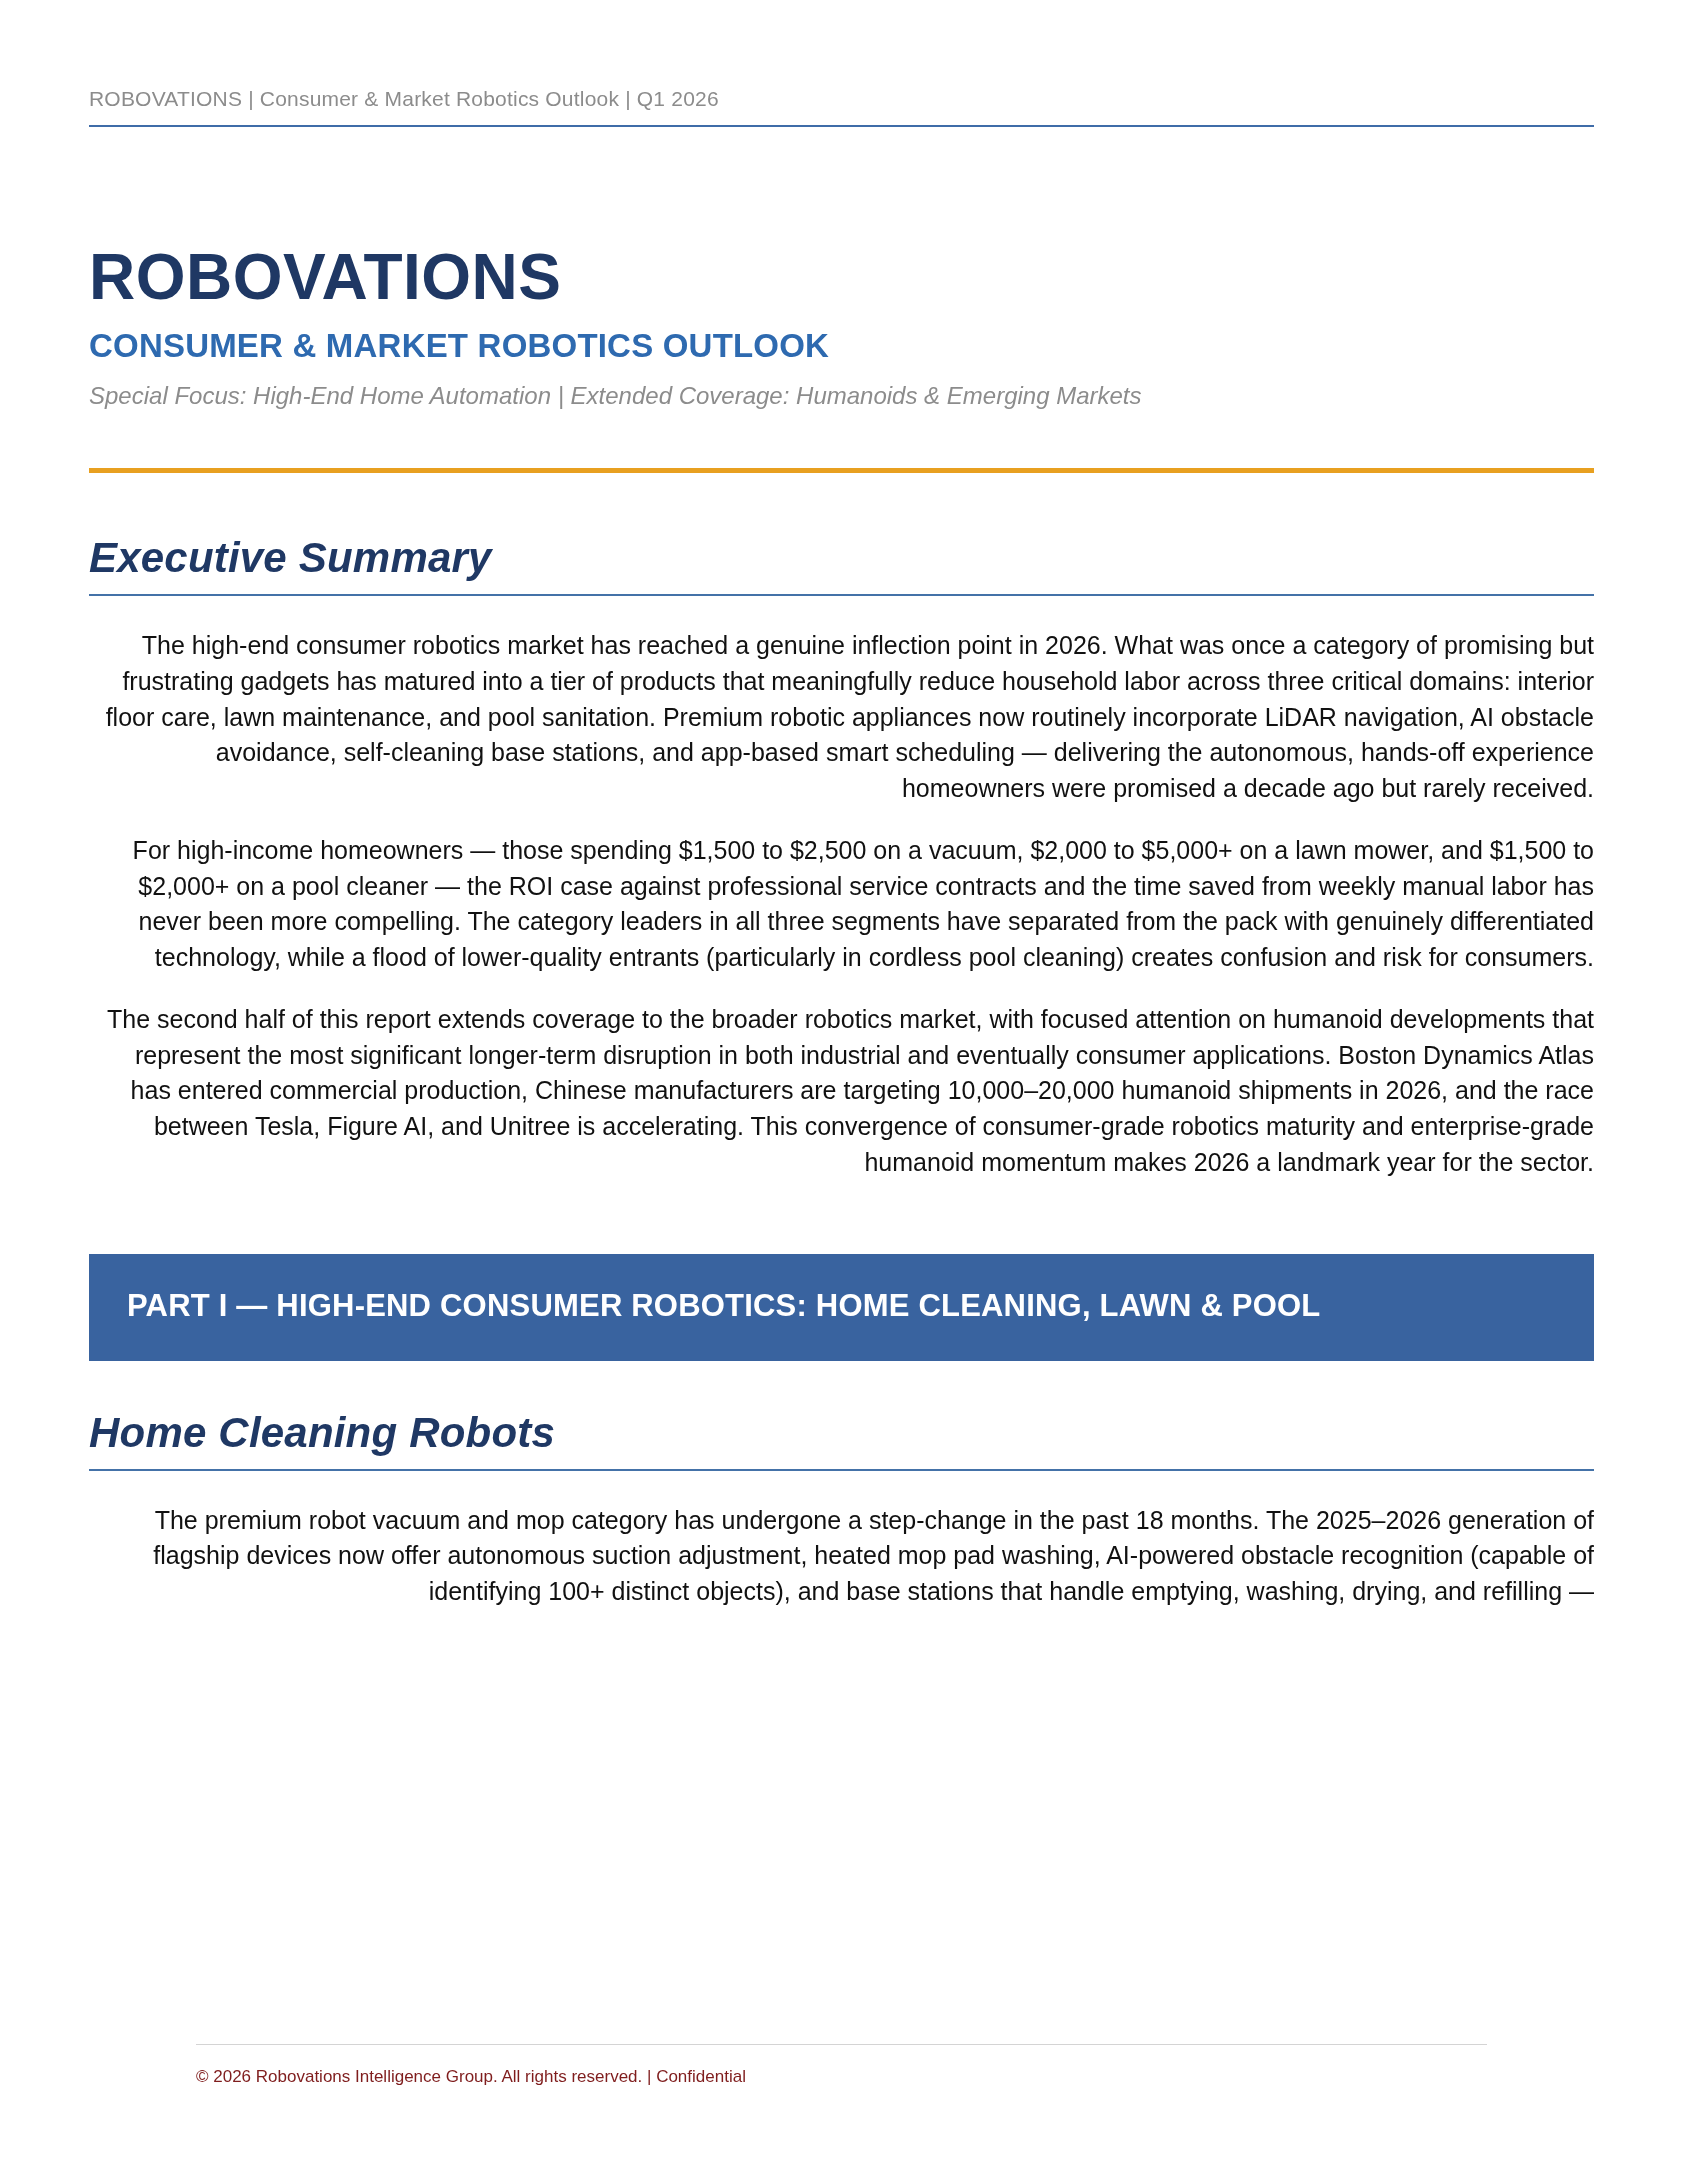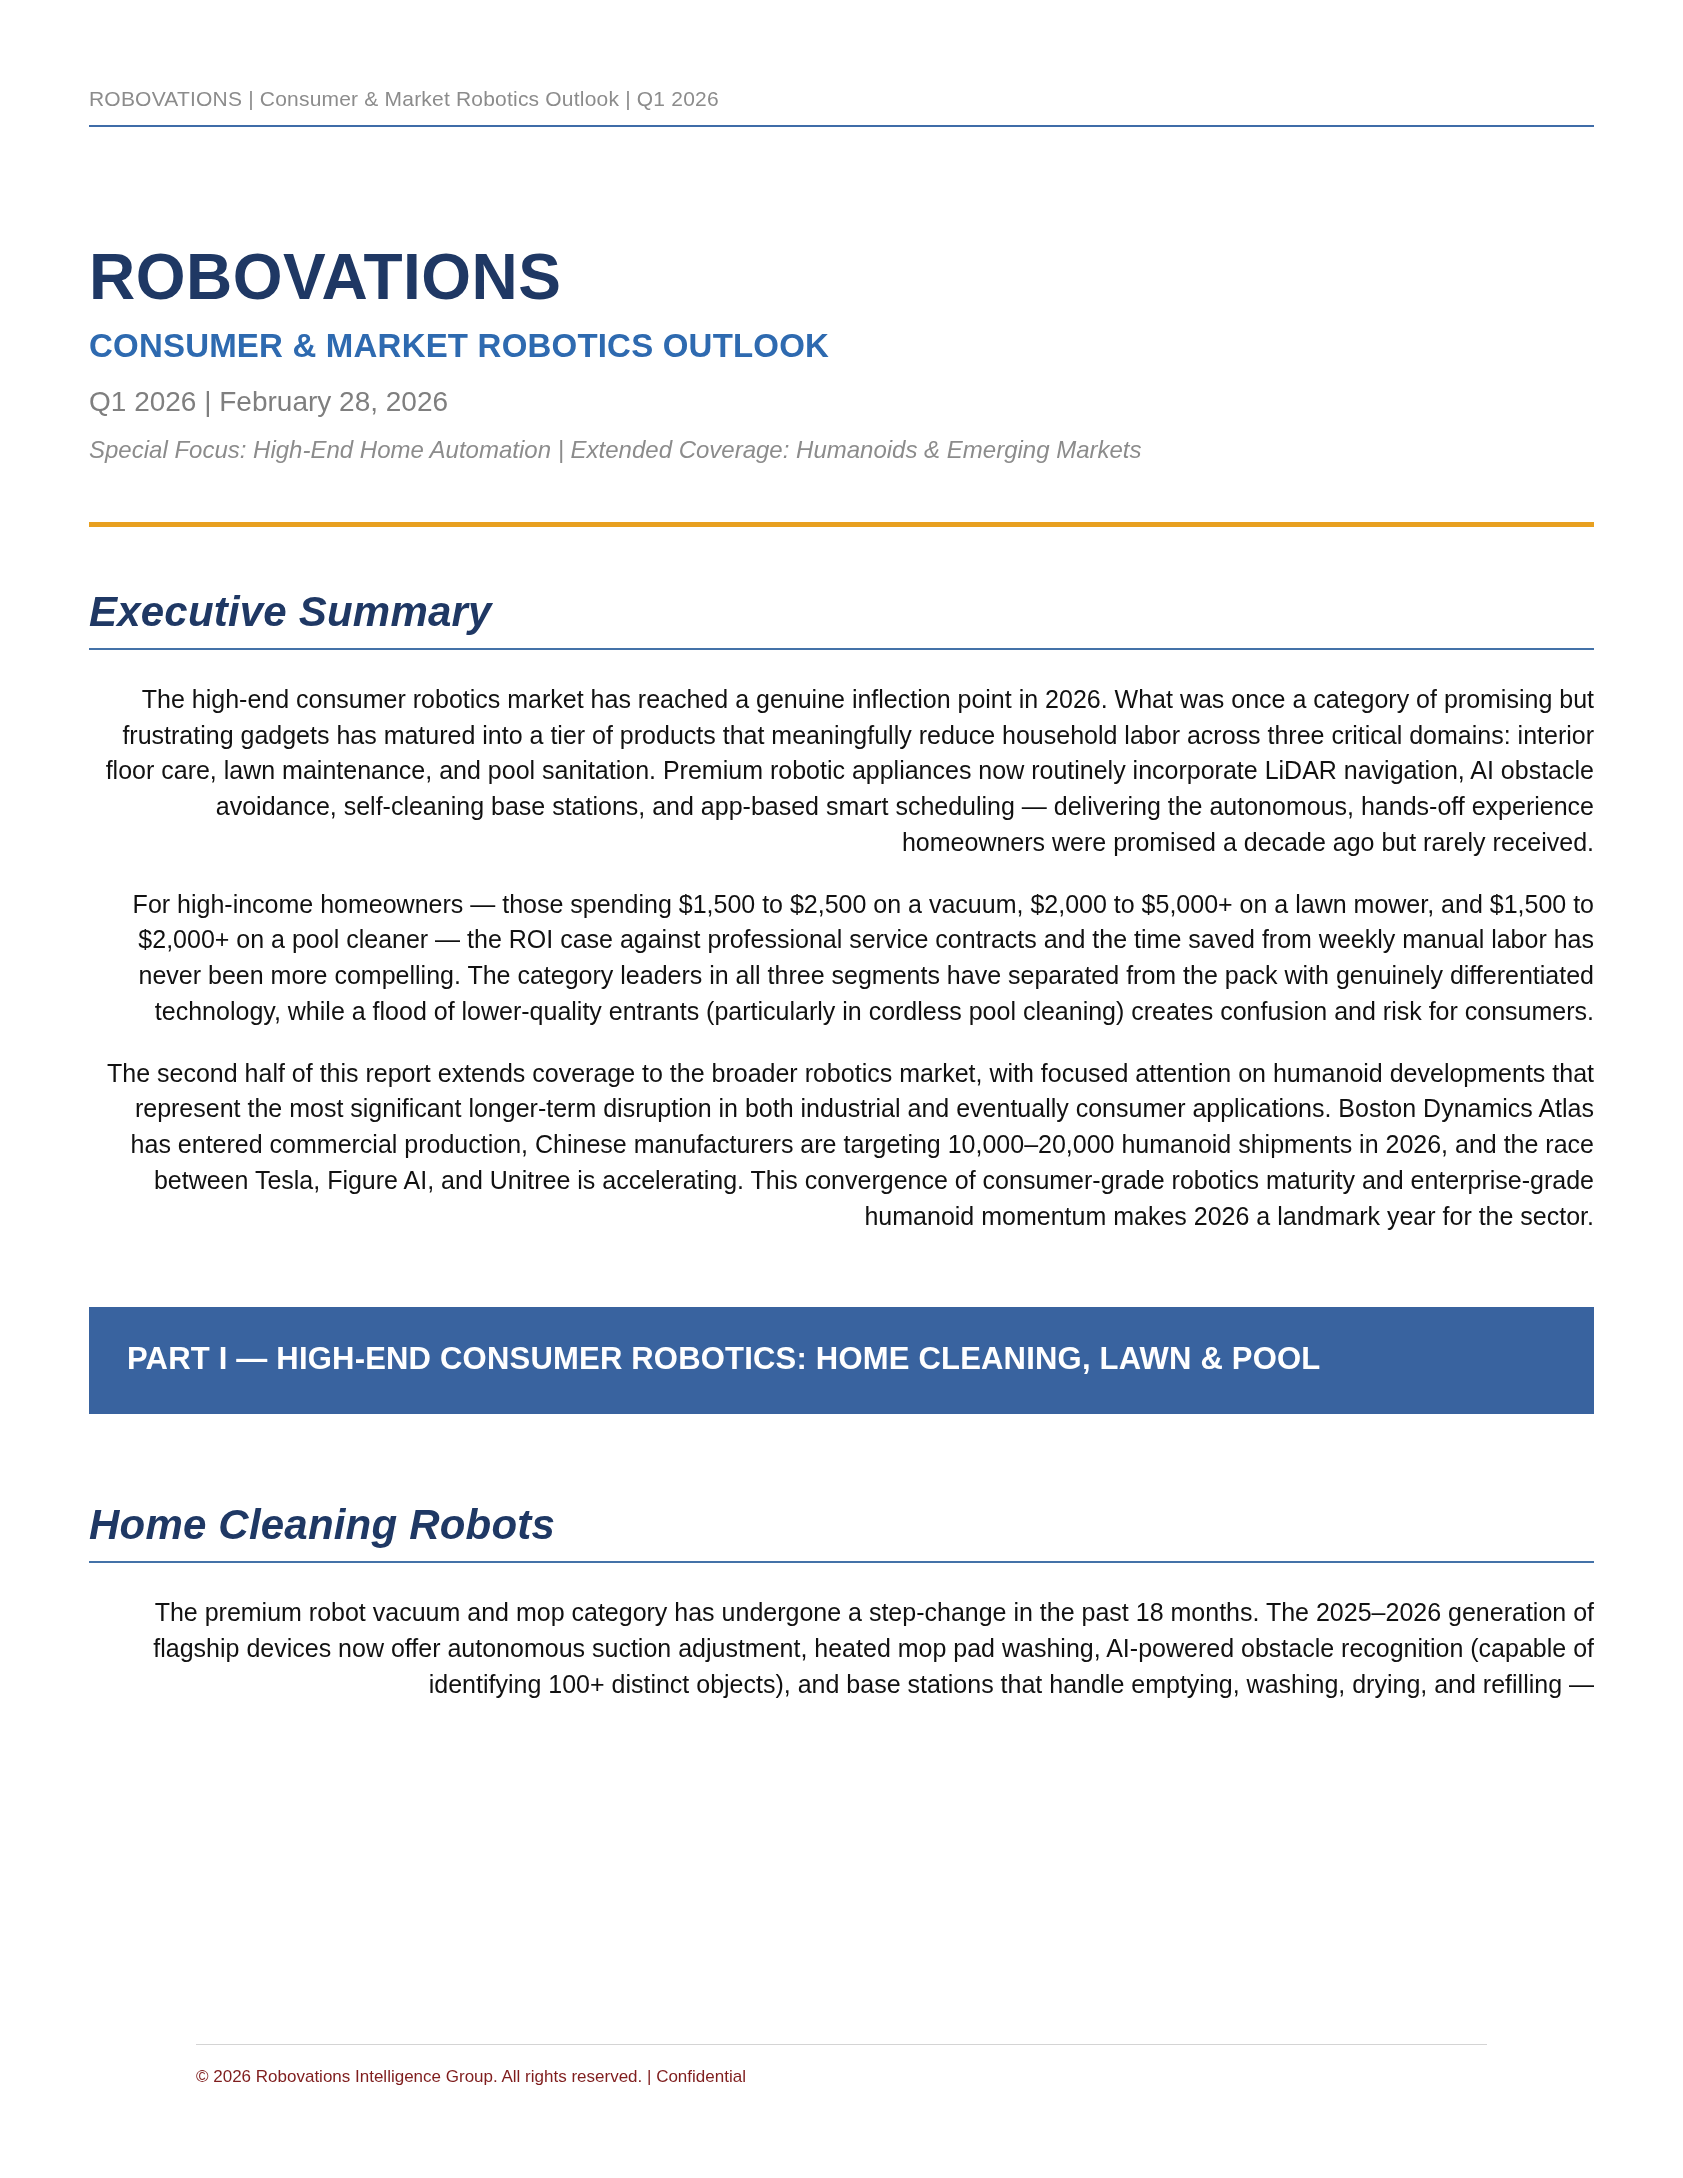--- a/index.html
+++ b/index.html
@@ -119,21 +119,21 @@
   }
   .part-banner-text {
     font-size: 31px;
     font-weight: bold;
     line-height: 1.32;
     letter-spacing: 0.2px;
     margin: 8px;
   }
 
   .section.part-first {
-    margin-top: 87px;
+    margin-top: 48px;
   }
 
   
   .footer {
     position: absolute;
     left: 196px;
     right: 196px;
     bottom: 91px;
   }
   .footer-rule {
@@ -152,21 +152,20 @@
 <div class="page">
 
   <div class="running-header">
     <div class="running-header-text">ROBOVATIONS  |  Consumer &amp; Market Robotics Outlook  |  Q1 2026</div>
     <div class="running-header-rule"></div>
   </div>
 
   <div class="masthead">
     <h1 class="masthead-title">ROBOVATIONS</h1>
     <h2 class="masthead-subtitle">CONSUMER &amp; MARKET ROBOTICS OUTLOOK</h2>
-    <div class="masthead-date">Q1 2026  |  February 28, 2026</div>
     <div class="masthead-focus">Special Focus: High-End Home Automation  |  Extended Coverage: Humanoids &amp; Emerging Markets</div>
     <div class="masthead-rule"></div>
   </div>
 
   <div class="section">
     <h2 class="section-title">Executive Summary</h2>
     <div class="section-rule"></div>
     <p class="para first">The high-end consumer robotics market has reached a genuine inflection point in 2026. What was once a category of promising but frustrating gadgets has matured into a tier of products that meaningfully reduce household labor across three critical domains: interior floor care, lawn maintenance, and pool sanitation. Premium robotic appliances now routinely incorporate LiDAR navigation, AI obstacle avoidance, self-cleaning base stations, and app-based smart scheduling — delivering the autonomous, hands-off experience homeowners were promised a decade ago but rarely received.</p>
     <p class="para">For high-income homeowners — those spending $1,500 to $2,500 on a vacuum, $2,000 to $5,000+ on a lawn mower, and $1,500 to $2,000+ on a pool cleaner — the ROI case against professional service contracts and the time saved from weekly manual labor has never been more compelling. The category leaders in all three segments have separated from the pack with genuinely differentiated technology, while a flood of lower-quality entrants (particularly in cordless pool cleaning) creates confusion and risk for consumers.</p>
     <p class="para">The second half of this report extends coverage to the broader robotics market, with focused attention on humanoid developments that represent the most significant longer-term disruption in both industrial and eventually consumer applications. Boston Dynamics Atlas has entered commercial production, Chinese manufacturers are targeting 10,000–20,000 humanoid shipments in 2026, and the race between Tesla, Figure AI, and Unitree is accelerating. This convergence of consumer-grade robotics maturity and enterprise-grade humanoid momentum makes 2026 a landmark year for the sector.</p>

